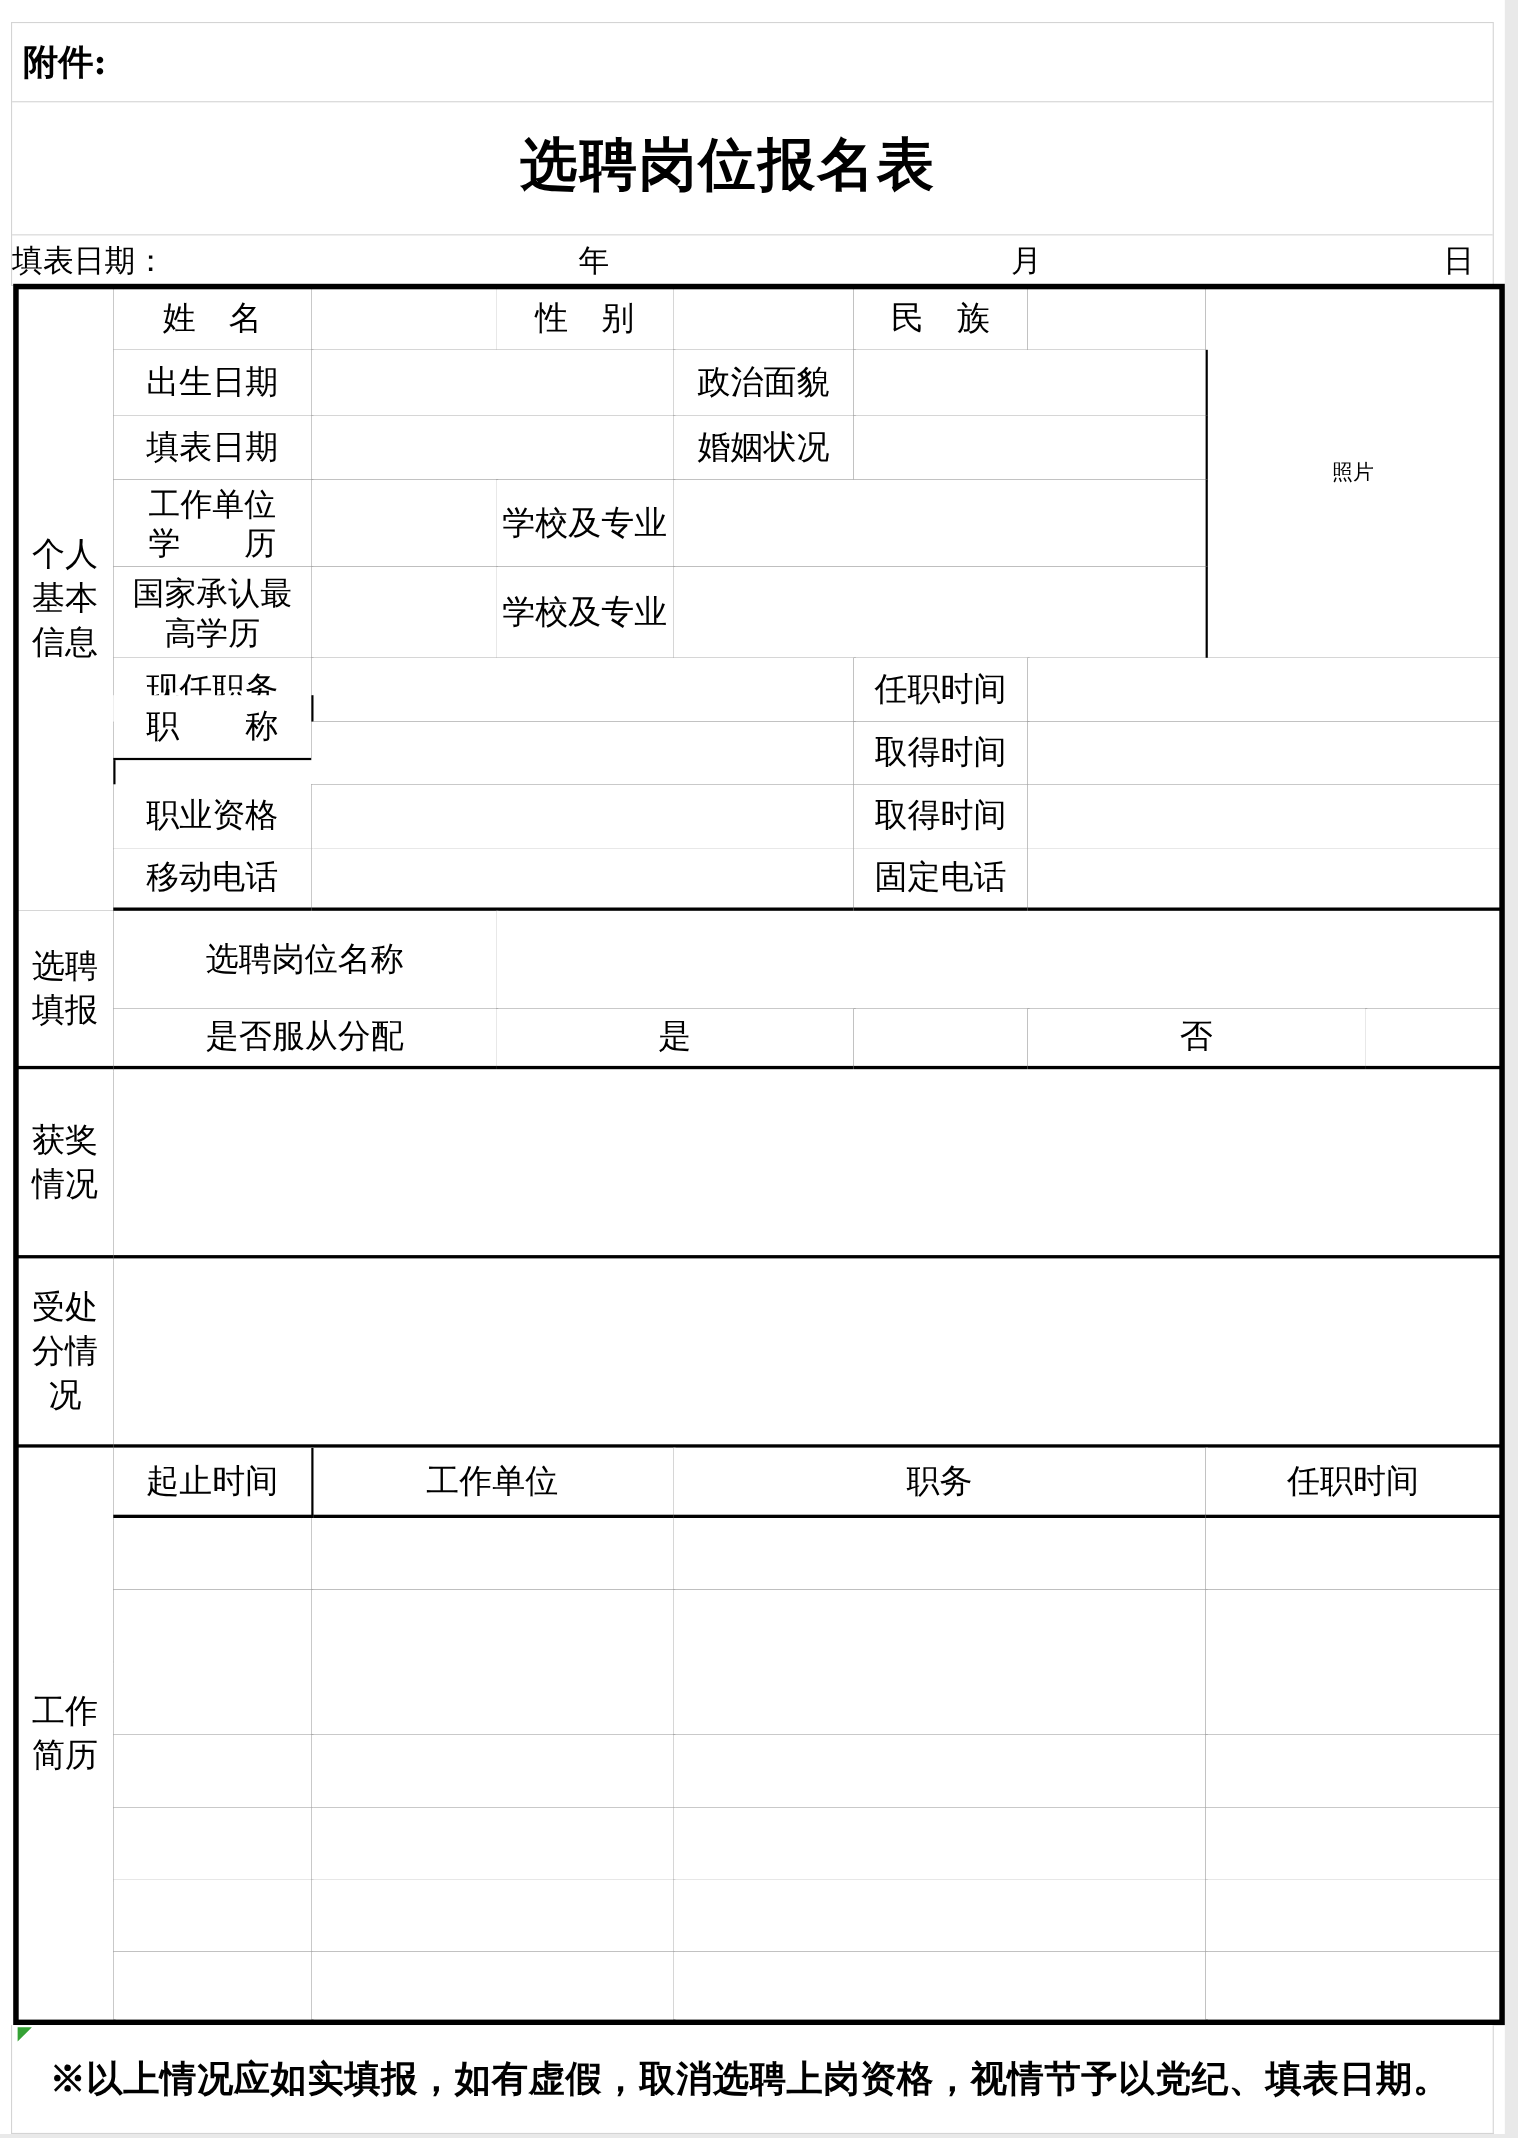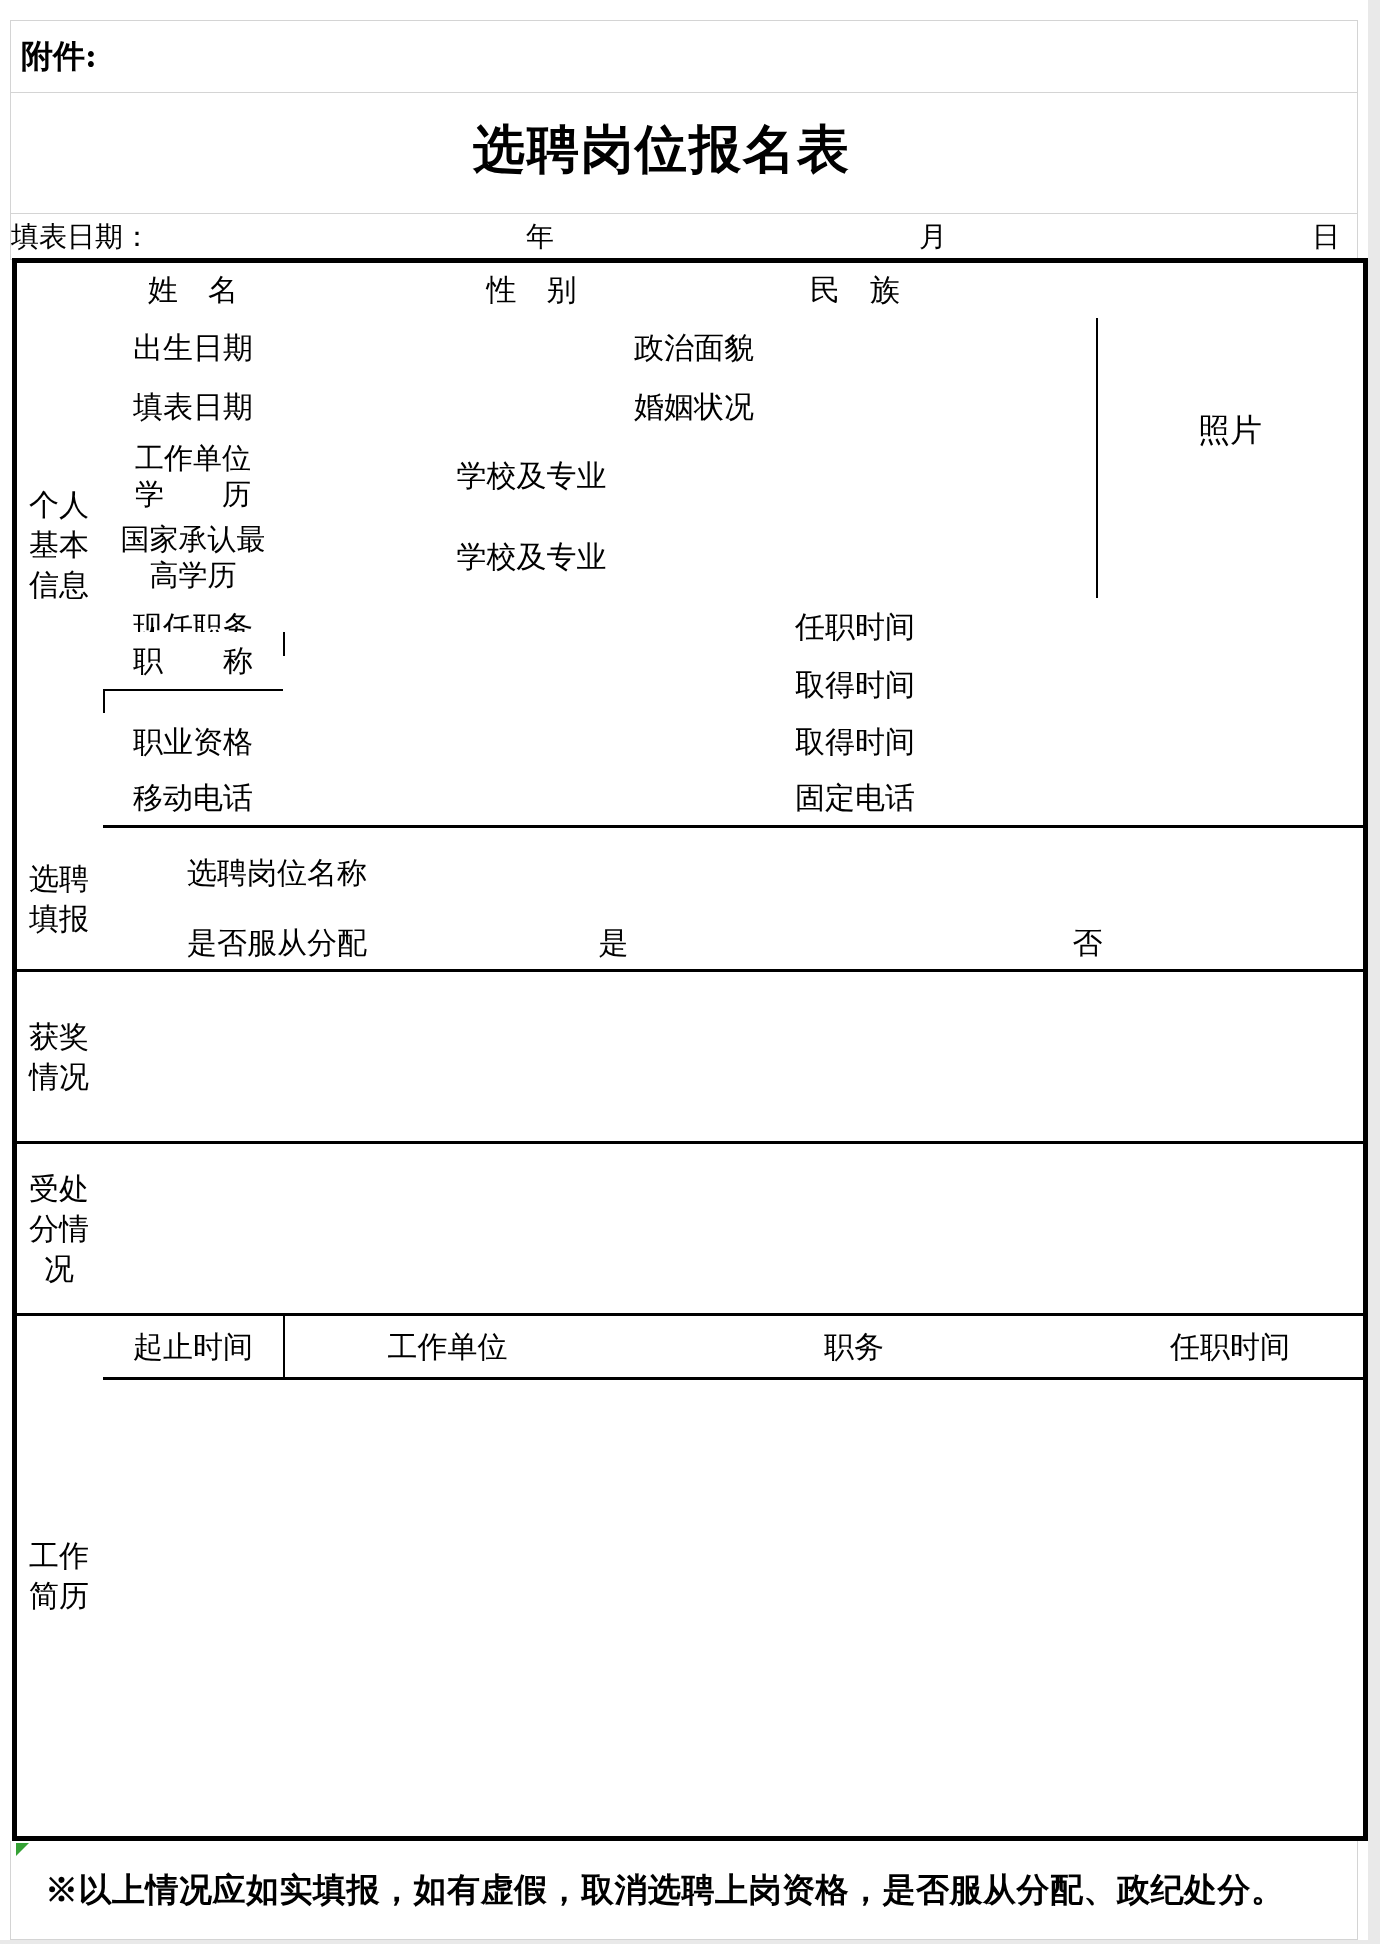--- a/index.html
+++ b/index.html
@@ -72,21 +72,21 @@
     <span>工作</span>
     <span>简历</span>
   </div>
 
   <div class="cell" style="left:103px;top:262px;width:182px;height:58px;">姓　名</div>
   <div class="cell" style="left:283px;top:262px;width:170px;height:58px;"></div>
   <div class="cell" style="left:451px;top:262px;width:163px;height:58px;">性　别</div>
   <div class="cell" style="left:612px;top:262px;width:166px;height:58px;"></div>
   <div class="cell" style="left:776px;top:262px;width:160px;height:58px;">民　族</div>
   <div class="cell" style="left:934px;top:262px;width:164px;height:58px;"></div>
-  <div class="cell" style="left:1096px;top:262px;width:270px;height:338px;font-size:32px;text-align:right;">照片</div>
+  <div class="cell" style="left:1096px;top:262px;width:270px;height:338px;font-size:19px;text-align:right;">照片</div>
 
   <div class="cell" style="left:103px;top:318px;width:182px;height:62px;">出生日期</div>
   <div class="cell" style="left:283px;top:318px;width:331px;height:62px;"></div>
   <div class="cell" style="left:612px;top:318px;width:166px;height:62px;">政治面貌</div>
   <div class="cell" style="left:776px;top:318px;width:322px;height:62px;"></div>
 
   <div class="cell" style="left:103px;top:378px;width:182px;height:60px;">填表日期</div>
   <div class="cell" style="left:283px;top:378px;width:331px;height:60px;"></div>
   <div class="cell" style="left:612px;top:378px;width:166px;height:60px;">婚姻状况</div>
   <div class="cell" style="left:776px;top:378px;width:322px;height:60px;"></div>
@@ -171,16 +171,16 @@
       <div class="cell" style="left: 1096px; top: 1709px; width: 270px; height: 67px;"></div>
       <div class="cell nb" style="left: 103px; top: 1774px; width: 182px; height: 62px;"></div>
       <div class="cell nb" style="left: 283px; top: 1774px; width: 331px; height: 62px;"></div>
       <div class="cell nb" style="left: 612px; top: 1774px; width: 486px; height: 62px;"></div>
       <div class="cell nb" style="left: 1096px; top: 1774px; width: 270px; height: 62px;"></div>
     </div>
 
   <div class="frame"></div>
 
   <div class="notebox">
-    <span class="t">※以上情况应如实填报，如有虚假，取消选聘上岗资格，是否服从分配、政纪处分。</span>
+    <span class="t">※以上情况应如实填报，如有虚假，取消选聘上岗资格，视情节予以党纪、填表日期。</span>
   </div>
   <div class="marker"></div>
 </div>
 
 </body></html>

